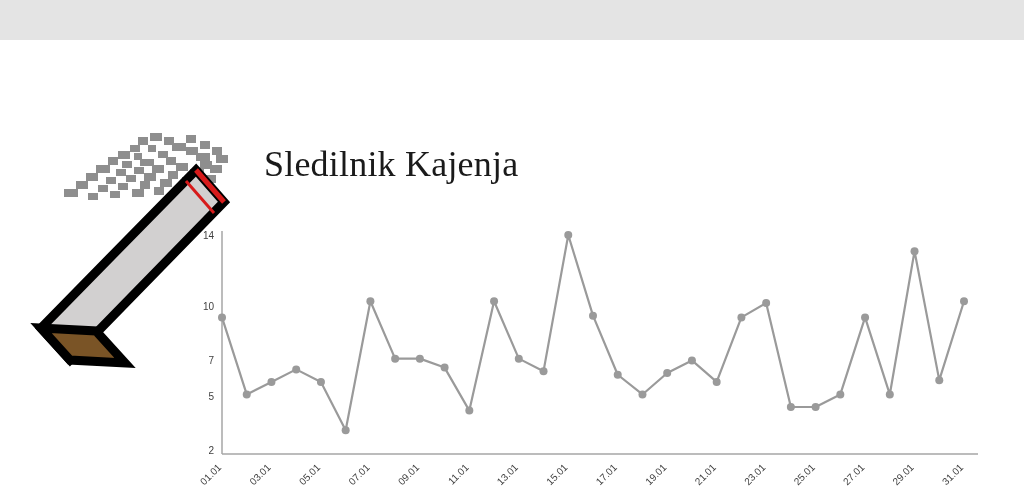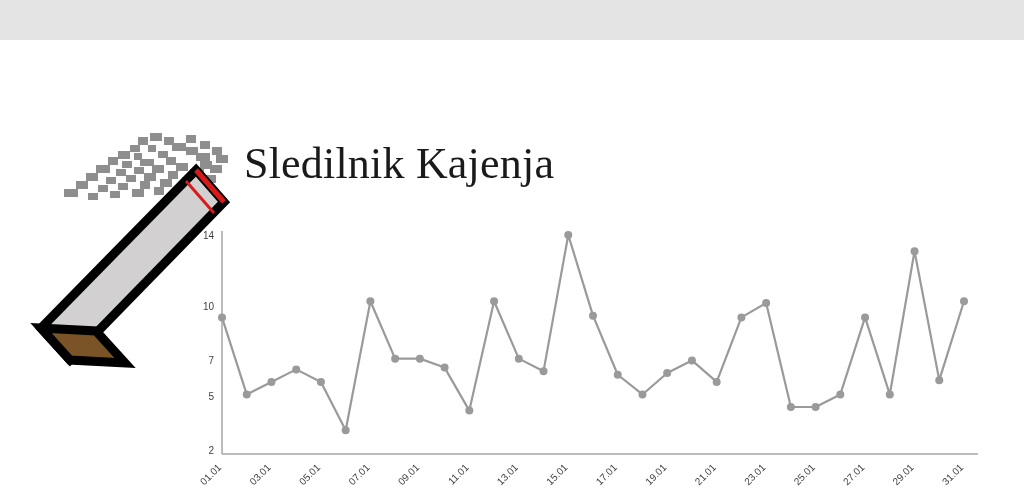--- a/index.html
+++ b/index.html
@@ -35,23 +35,23 @@
     position: absolute;
     left: 0px;
     top: 45px;
     width: 260px;
     height: 300px;
   }
   .cig-wrap svg { display: block; }
   
   .title {
     position: absolute;
-    left: 244px;
+    left: 264px;
     top: 58px;
-    font-size: 44px;
+    font-size: 36px;
     line-height: 52px;
     color: #1a1a1a;
     font-family: "Liberation Serif", serif;
     font-weight: normal;
     letter-spacing: 0.2px;
     white-space: nowrap;
     margin-top: 40px;
   }
   .subtitle {
     position: absolute;

